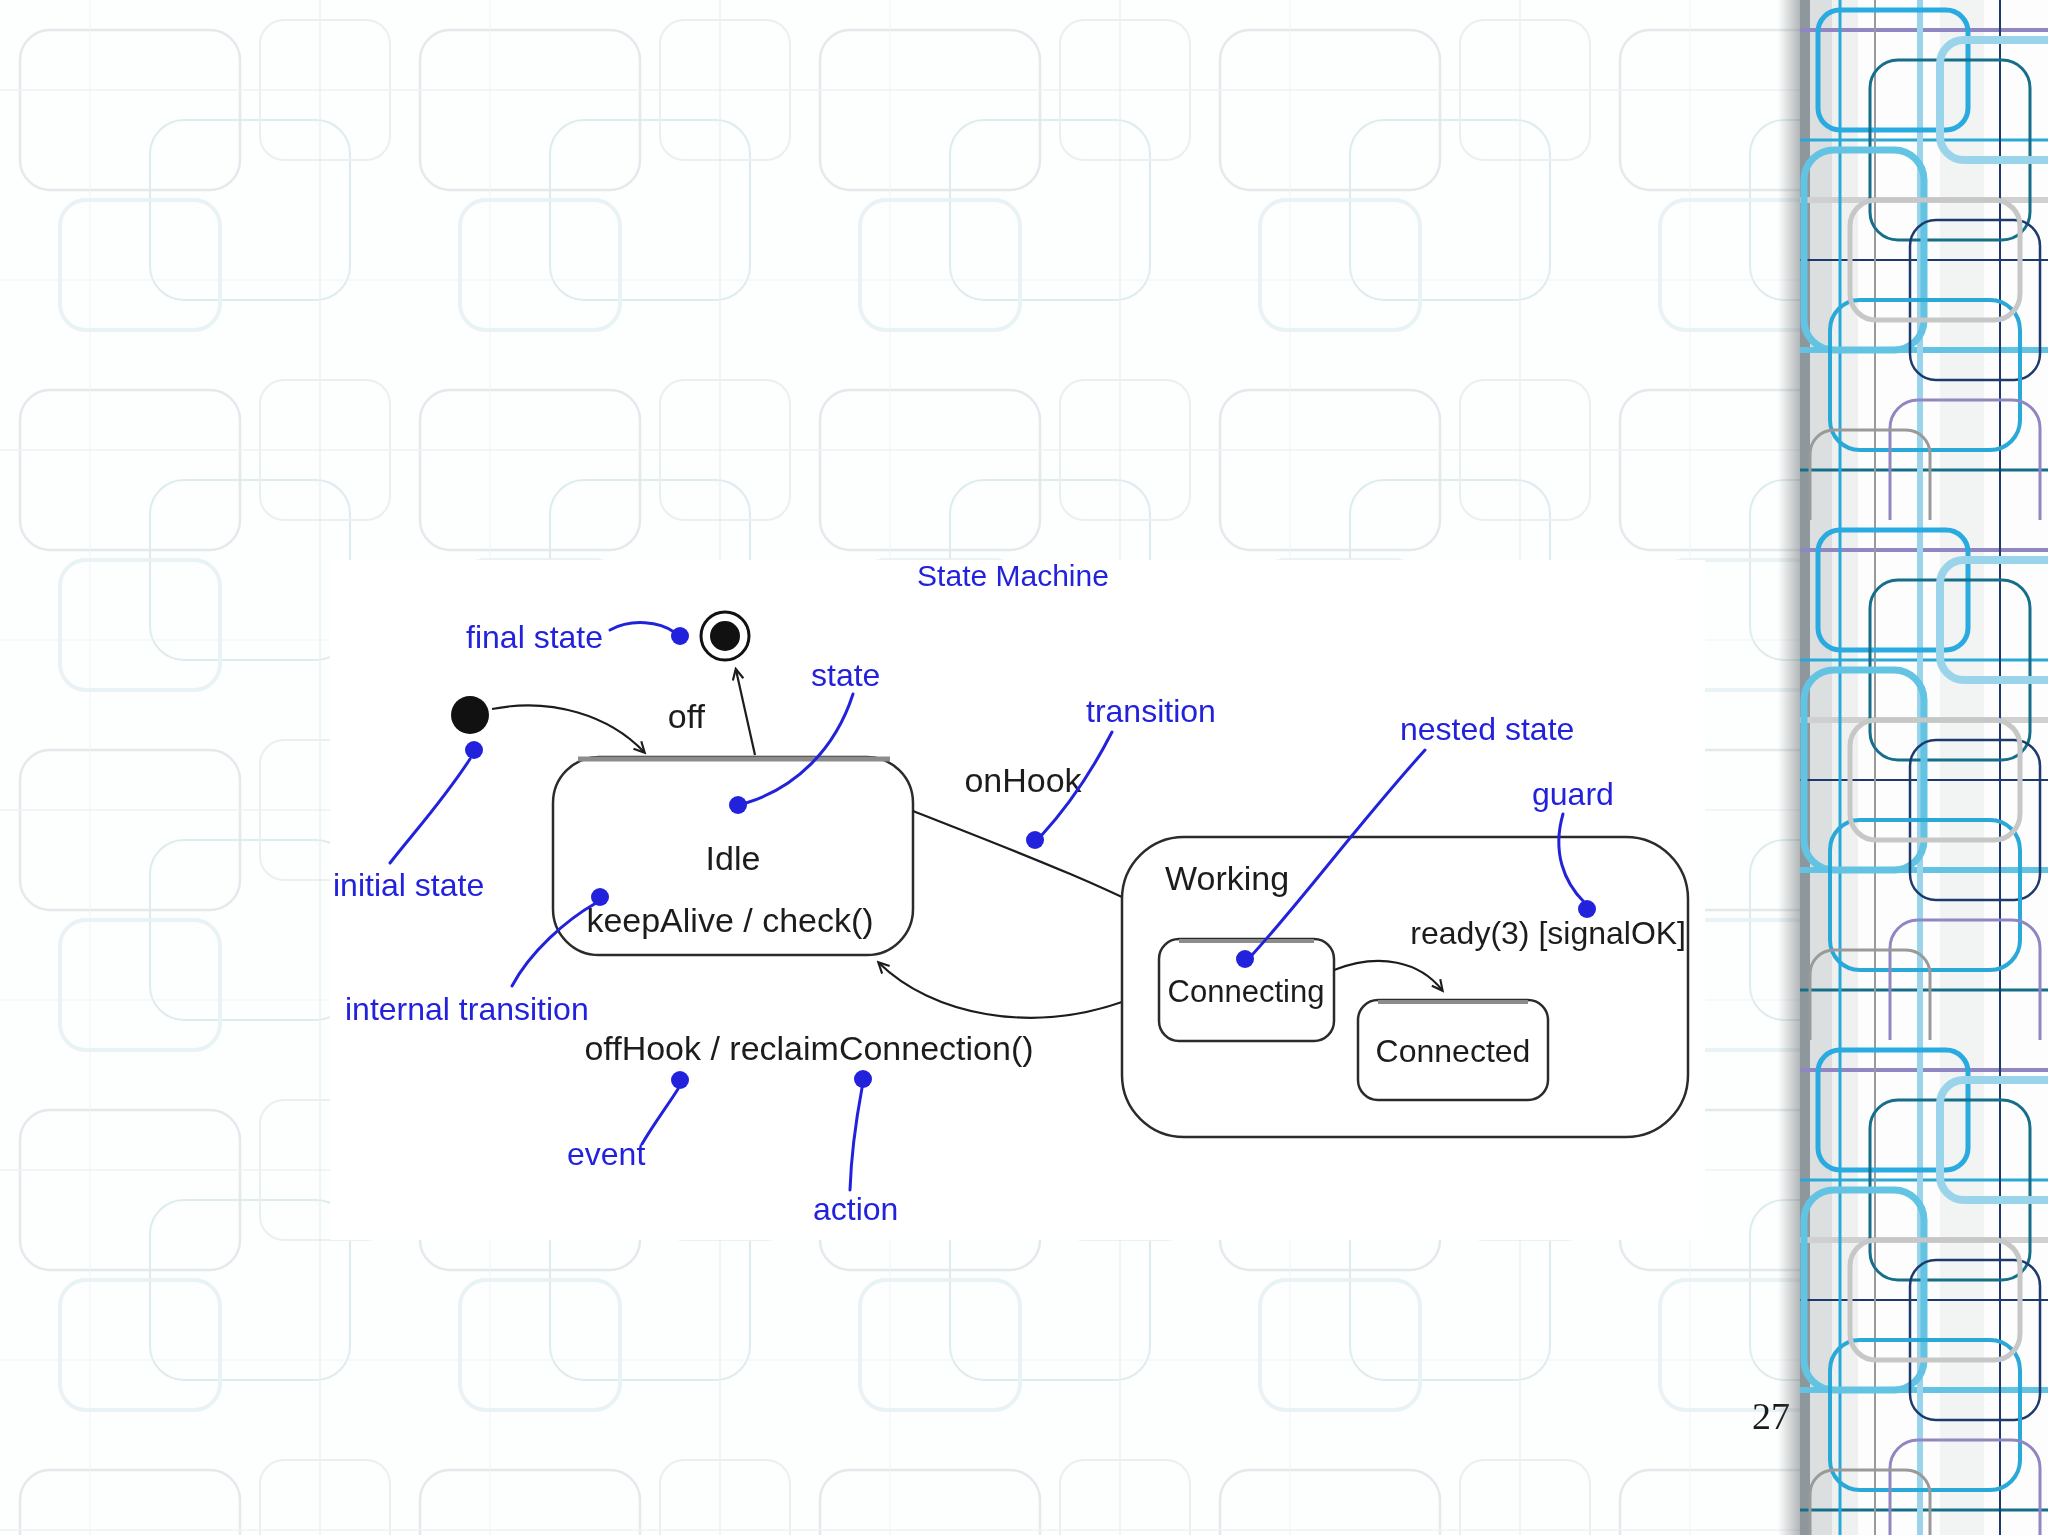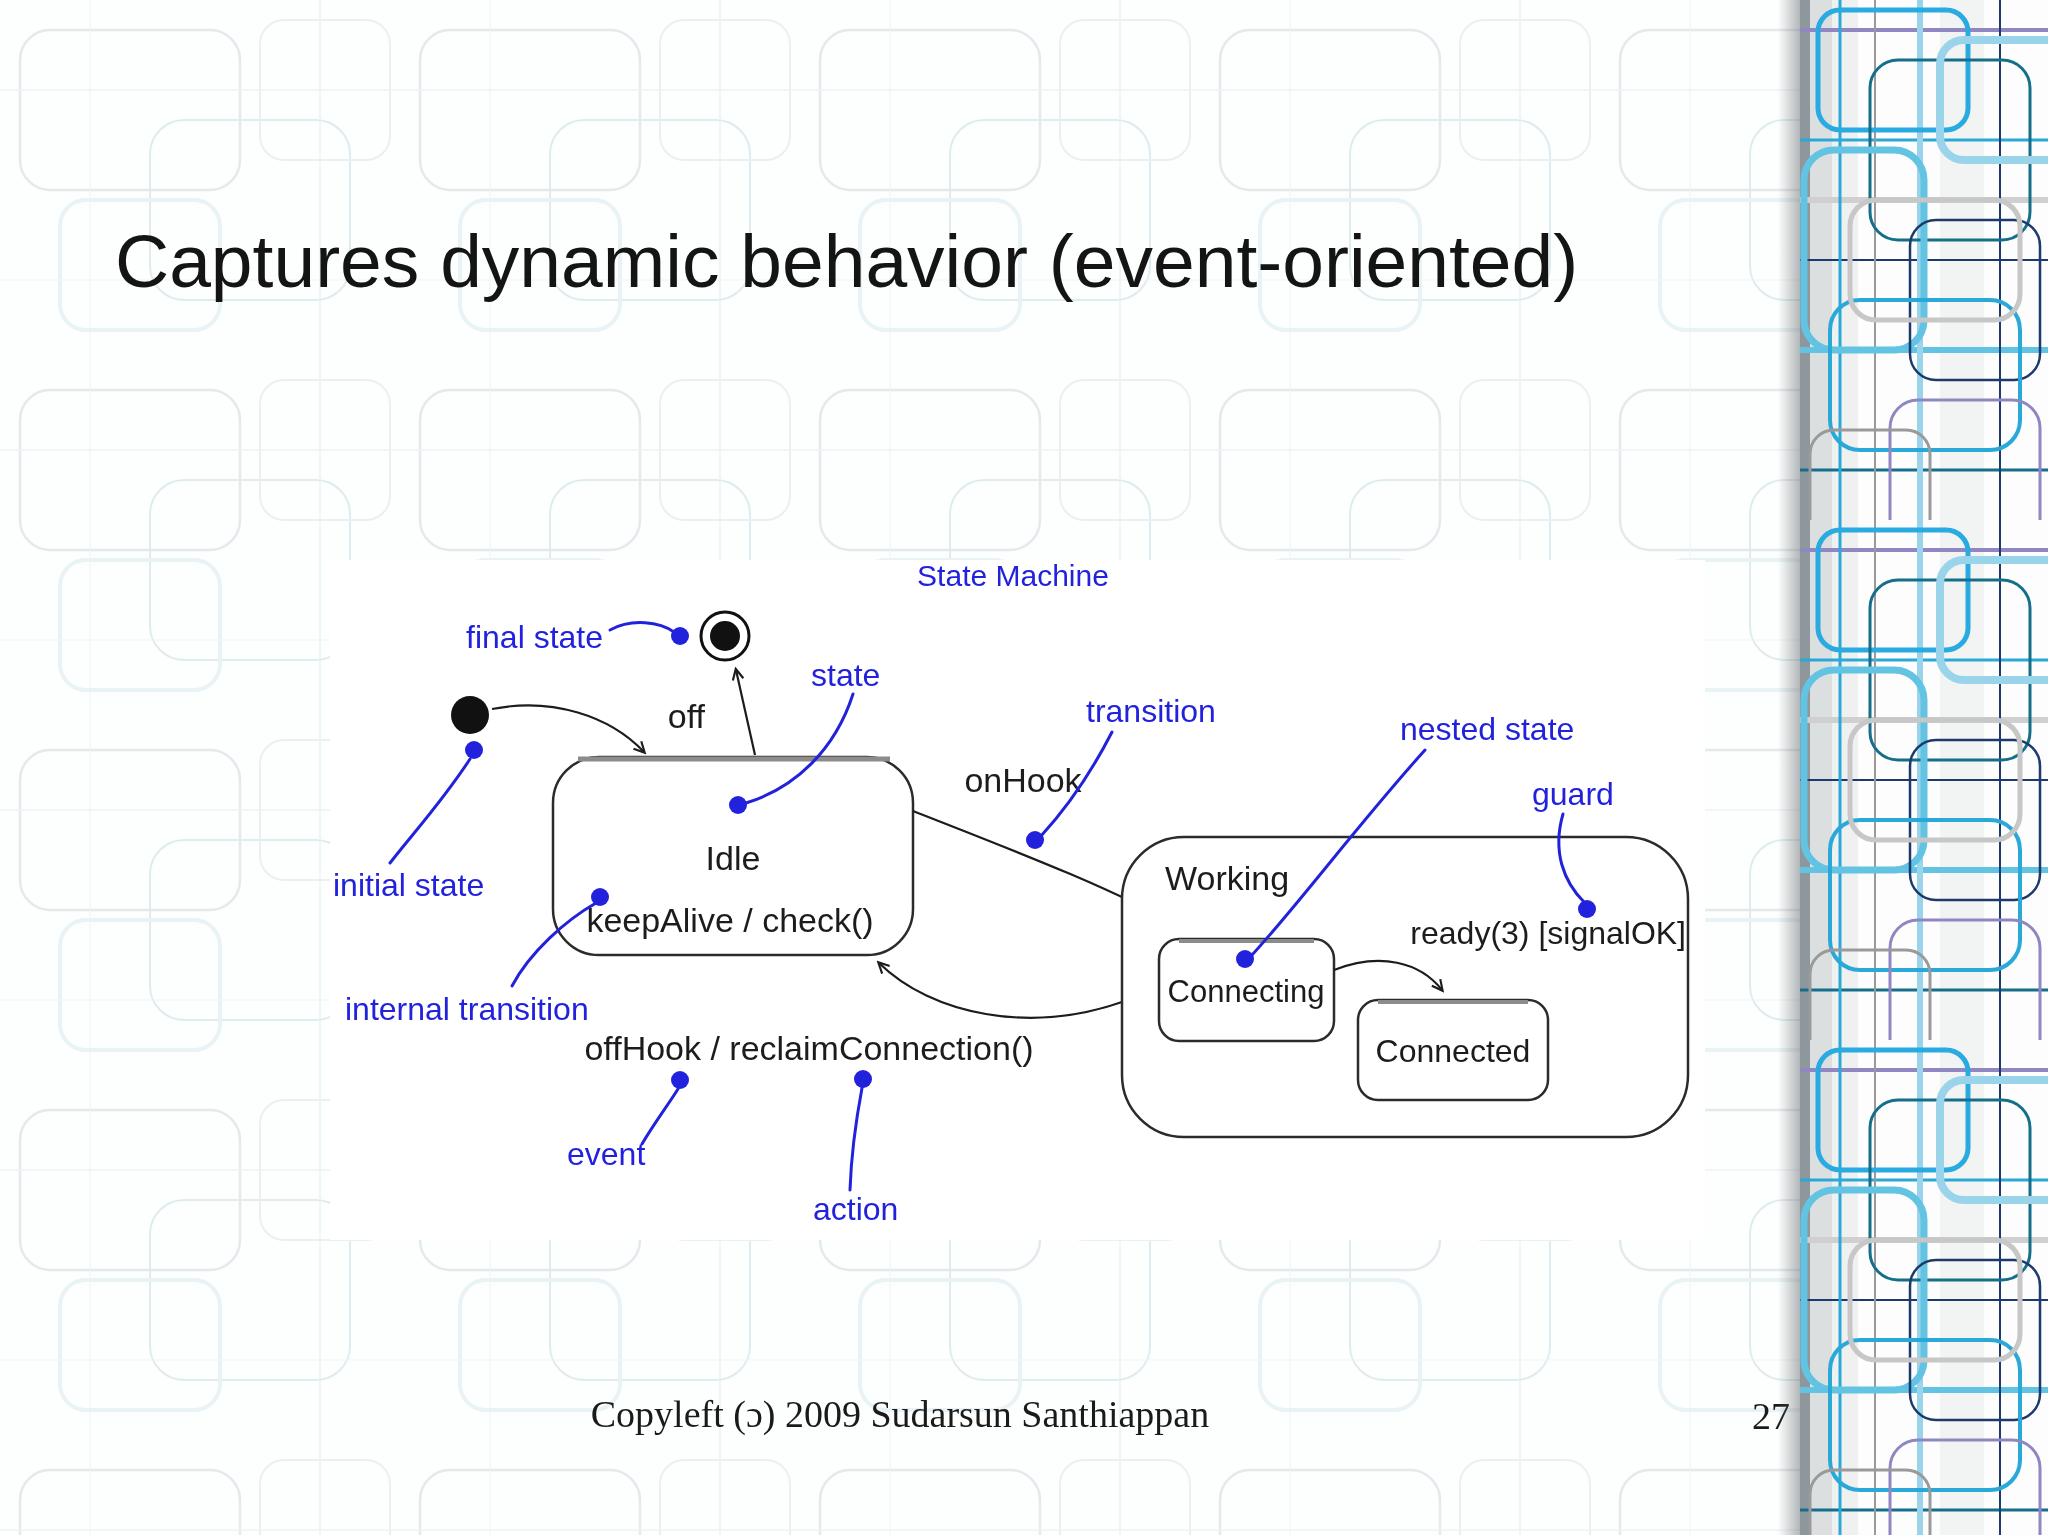--- a/index.html
+++ b/index.html
@@ -54,21 +54,20 @@
         <rect x="260" y="20" width="130" height="140" rx="24" fill="none" stroke="#eaeff1" stroke-width="2"></rect>
         <line x1="0" y1="90" x2="400" y2="90" stroke="#eef2f4" stroke-width="1.5"></line>
         <line x1="0" y1="280" x2="400" y2="280" stroke="#f0f4f5" stroke-width="1"></line>
         <line x1="320" y1="0" x2="320" y2="360" stroke="#ecf1f3" stroke-width="1.5"></line>
         <line x1="90" y1="0" x2="90" y2="360" stroke="#eff3f4" stroke-width="1"></line>
       </pattern>
     </defs>
     <rect width="1800" height="1535" fill="url(#bgpat)"></rect>
   </svg>
 
-  <div class="slide-subtitle">Captures dynamic behavior (event-oriented)</div>
 
   <div class="statechart-panel">
     <svg viewBox="0 0 1375 680" xmlns="http://www.w3.org/2000/svg">
       <defs>
         <marker id="arrow" viewBox="0 0 14 14" refX="11" refY="7" markerWidth="15" markerHeight="15" orient="auto" markerUnits="userSpaceOnUse">
           <path d="M2,2 L12,7 L2,12" fill="none" stroke="#1c1c1c" stroke-width="2"></path>
         </marker>
       </defs>
 
       <text x="683" y="26" text-anchor="middle" class="caption-text">State Machine</text>
@@ -147,21 +146,20 @@
       <text x="3" y="336" text-anchor="start" class="blue-text">initial state</text>
       <text x="15" y="460" text-anchor="start" class="blue-text">internal transition</text>
       <text x="756" y="162" text-anchor="start" class="blue-text">transition</text>
       <text x="1070" y="180" text-anchor="start" class="blue-text">nested state</text>
       <text x="1202" y="245" text-anchor="start" class="blue-text">guard</text>
       <text x="237" y="605" text-anchor="start" class="blue-text">event</text>
       <text x="483" y="660" text-anchor="start" class="blue-text">action</text>
     </svg>
   </div>
 
-  <div class="footer-credit">Copyleft (ɔ) 2009 Sudarsun Santhiappan</div>
   <div class="page-number">27</div>
 
   <div class="strip-shadow"></div>
   <div class="circuit-strip">
     <svg xmlns="http://www.w3.org/2000/svg" viewBox="0 0 248 1535" preserveAspectRatio="none">
       <defs>
         <pattern id="strippat" width="248" height="520" patternUnits="userSpaceOnUse">
           <rect width="248" height="520" fill="#fdfdfd"></rect>
           <rect x="0" width="10" height="520" fill="#8d979c"></rect>
           <rect x="10" width="22" height="520" fill="#dcdfe0"></rect>

